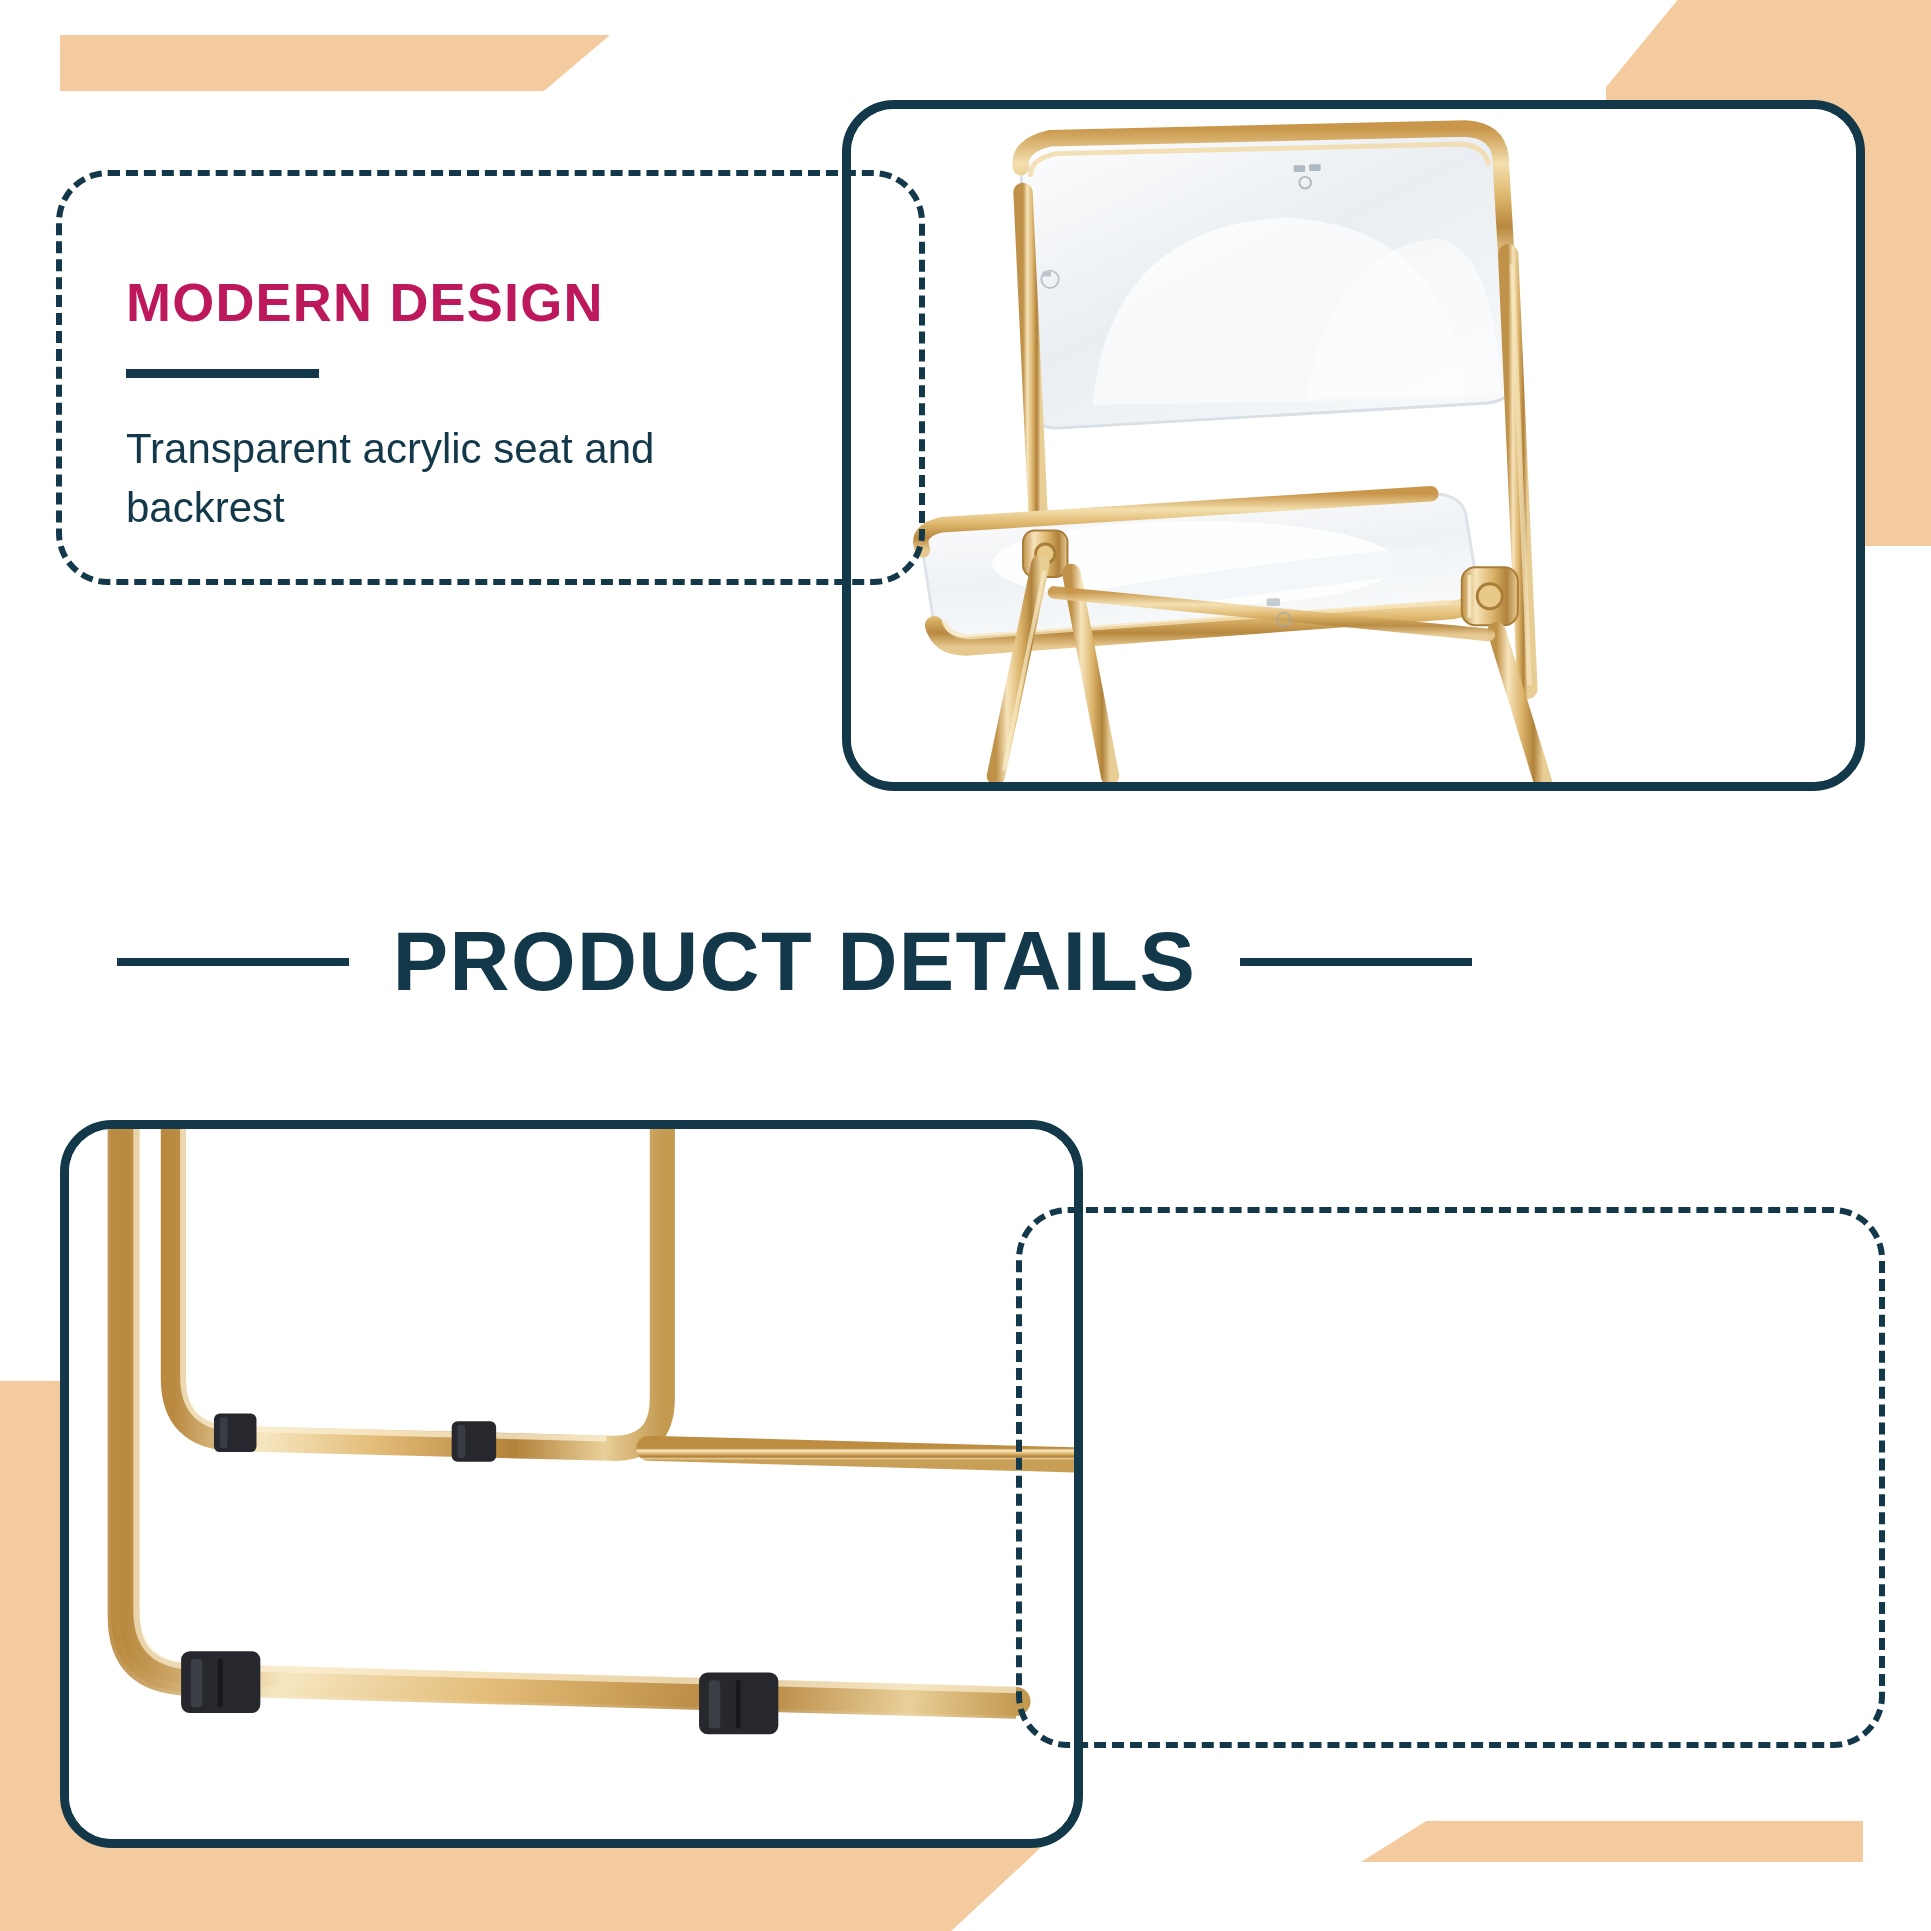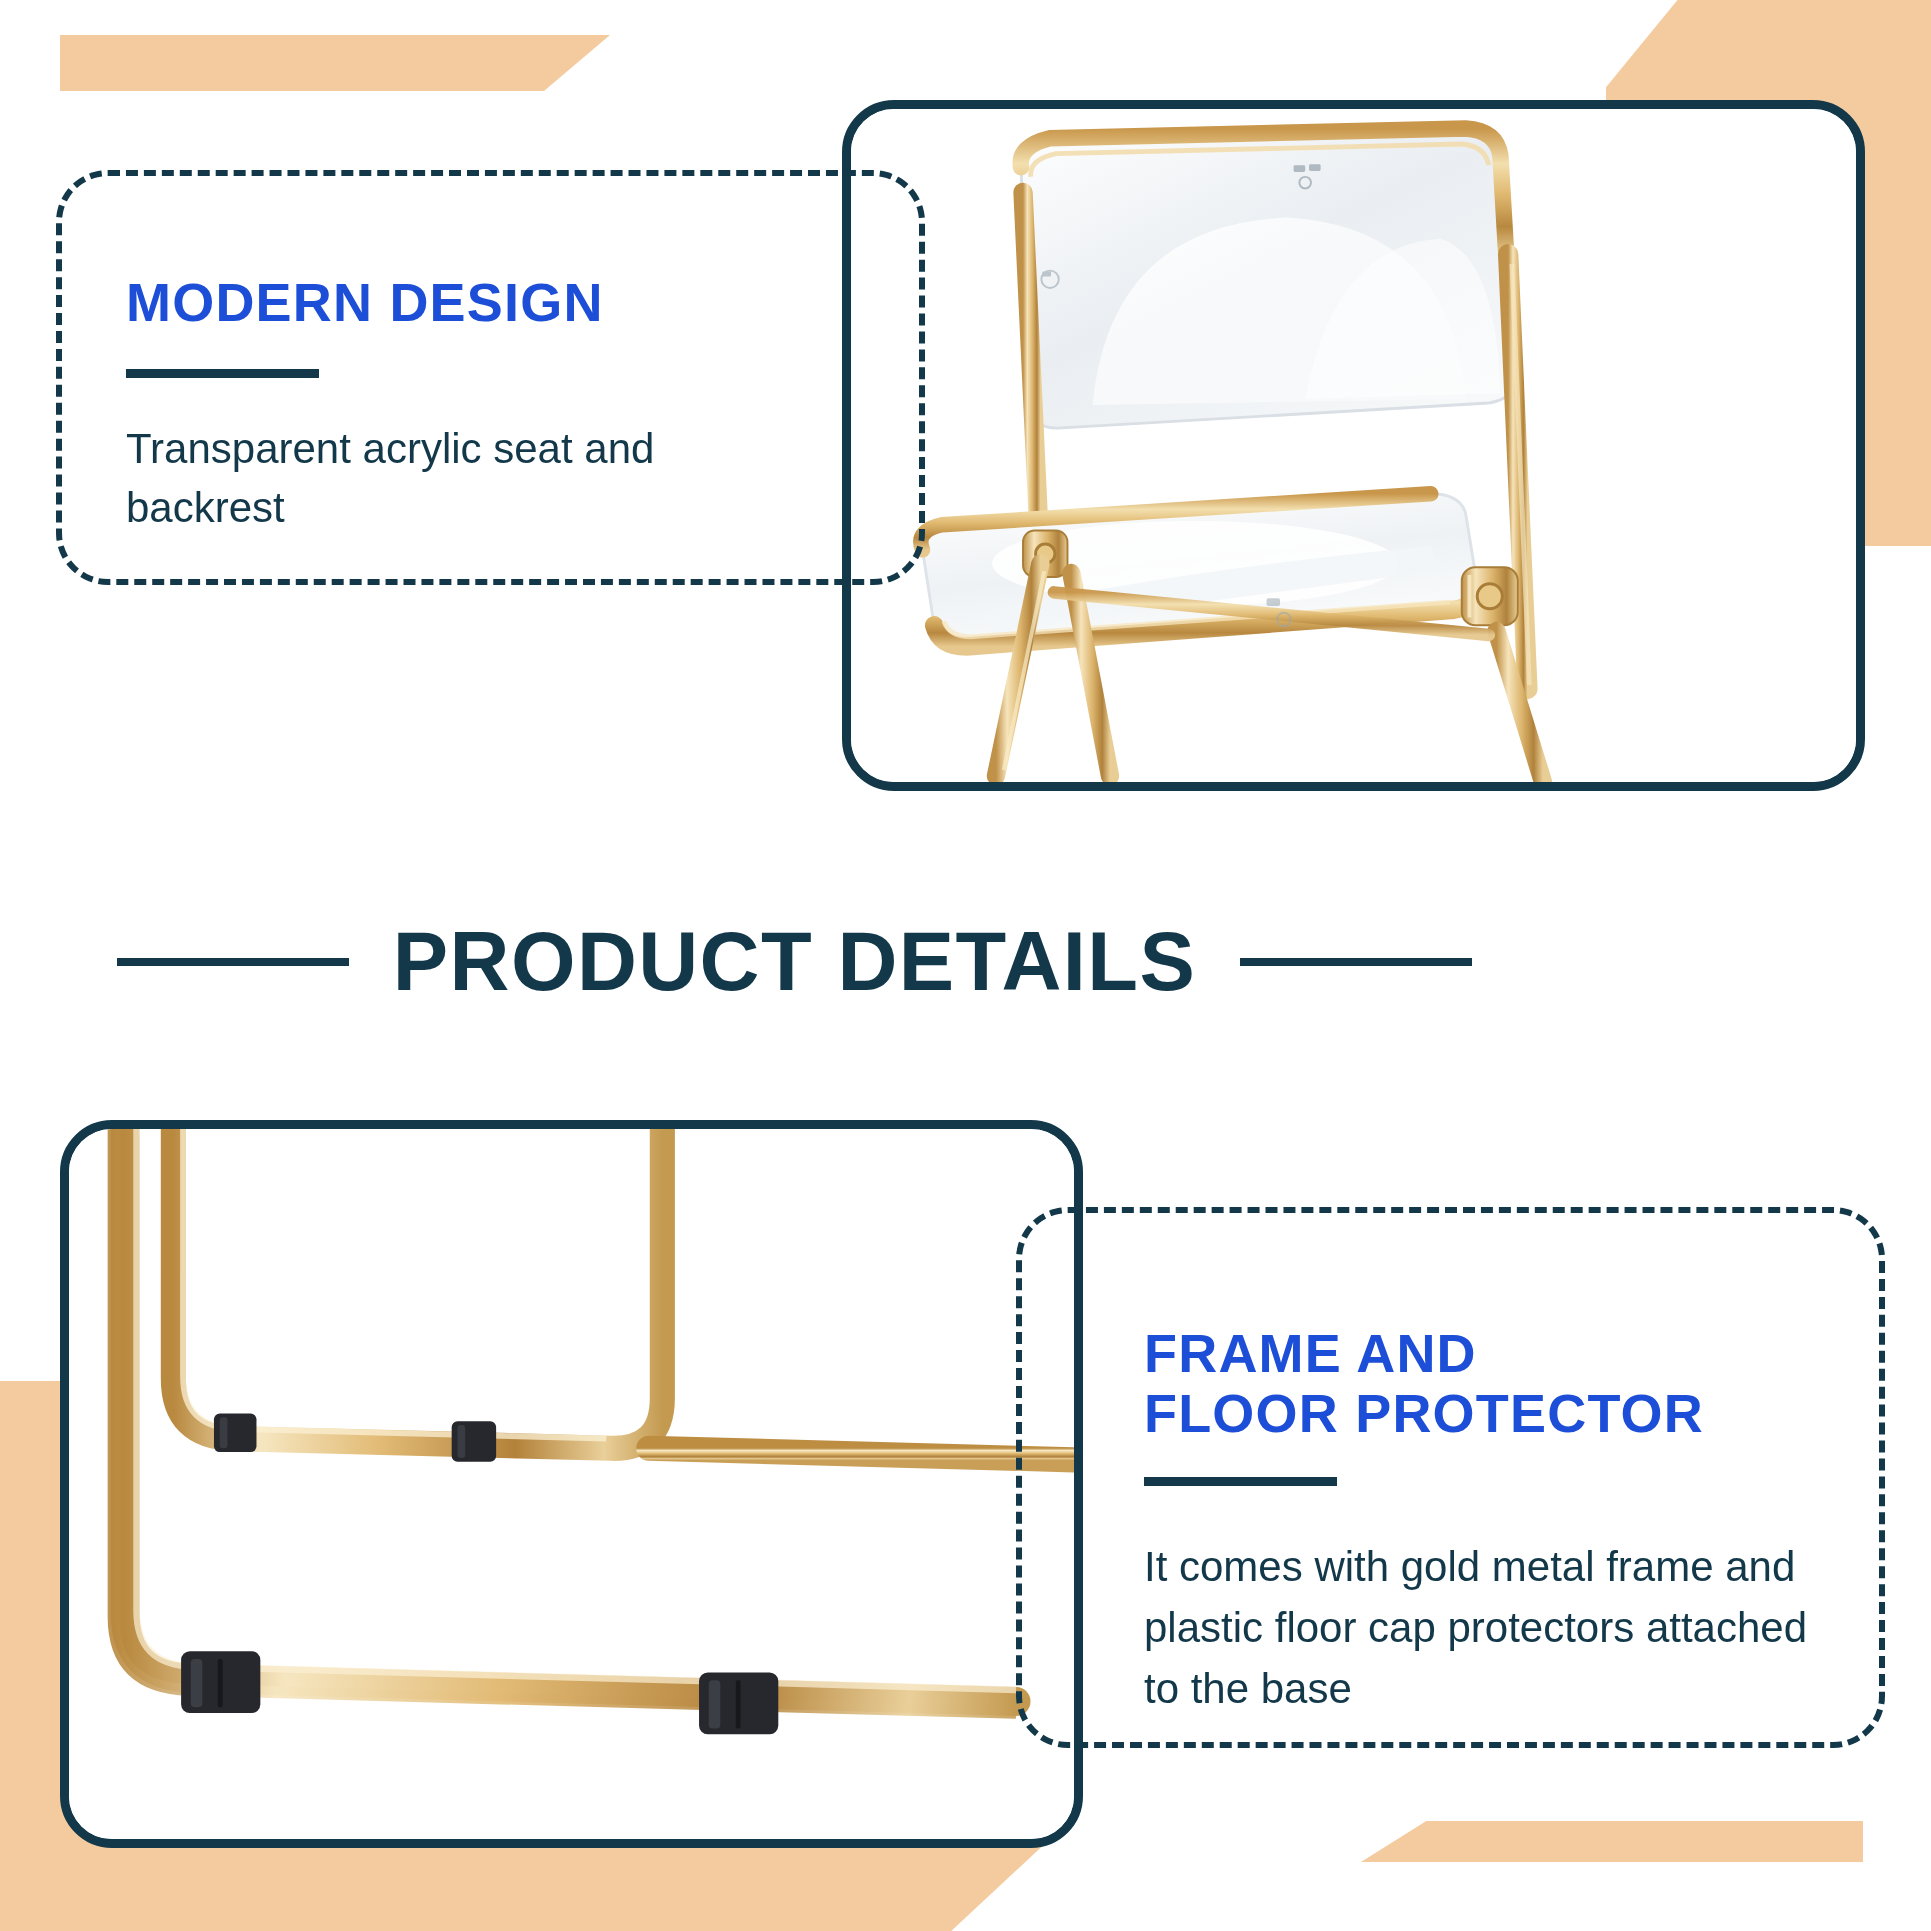--- a/index.html
+++ b/index.html
@@ -55,21 +55,21 @@
 
   #card-image-chair   { left: 842px; top: 100px;  width: 1023px; height: 691px; }
   #card-image-frame   { left: 60px;  top: 1120px; width: 1023px; height: 728px; }
 
   
   .card-body { position: absolute; }
   #text-modern-design { left: 126px;  top: 272px;  width: 695px; }
   #text-frame-floor   { left: 1144px; top: 1323px; width: 676px; }
 
   .card-title {
-    color: #1d4ed8;
+    color: #be185d;
     font-weight: 700;
     font-size: 54px;
     line-height: 1.12;
     letter-spacing: 1.2px;
     text-transform: uppercase;
   }
   .card-rule {
     width: 193px; height: 8.7px;
     background: #12384a;
     margin: 37px 0 42px 0;
@@ -277,23 +277,15 @@
         <g>
           <rect x="652" y="562" width="82" height="64" rx="9" fill="#27282d"></rect>
           <rect x="662" y="570" width="12" height="50" rx="4" fill="#40424a" opacity="0.85"></rect>
           <rect x="690" y="570" width="5" height="50" rx="2" fill="#15161a" opacity="0.9"></rect>
         </g>
       </svg>
     </div>
   </div>
 
   <div class="dashed-card" id="card-frame-floor"></div>
-  <div class="card-body" id="text-frame-floor">
-    <div class="card-title">
-      <div>FRAME AND</div>
-      <div>FLOOR PROTECTOR</div>
-    </div>
-    <div class="card-rule"></div>
-    <div class="card-desc">It comes with gold metal frame and plastic floor cap protectors attached to the base</div>
-  </div>
 
 </div>
 
 
 </body></html>

